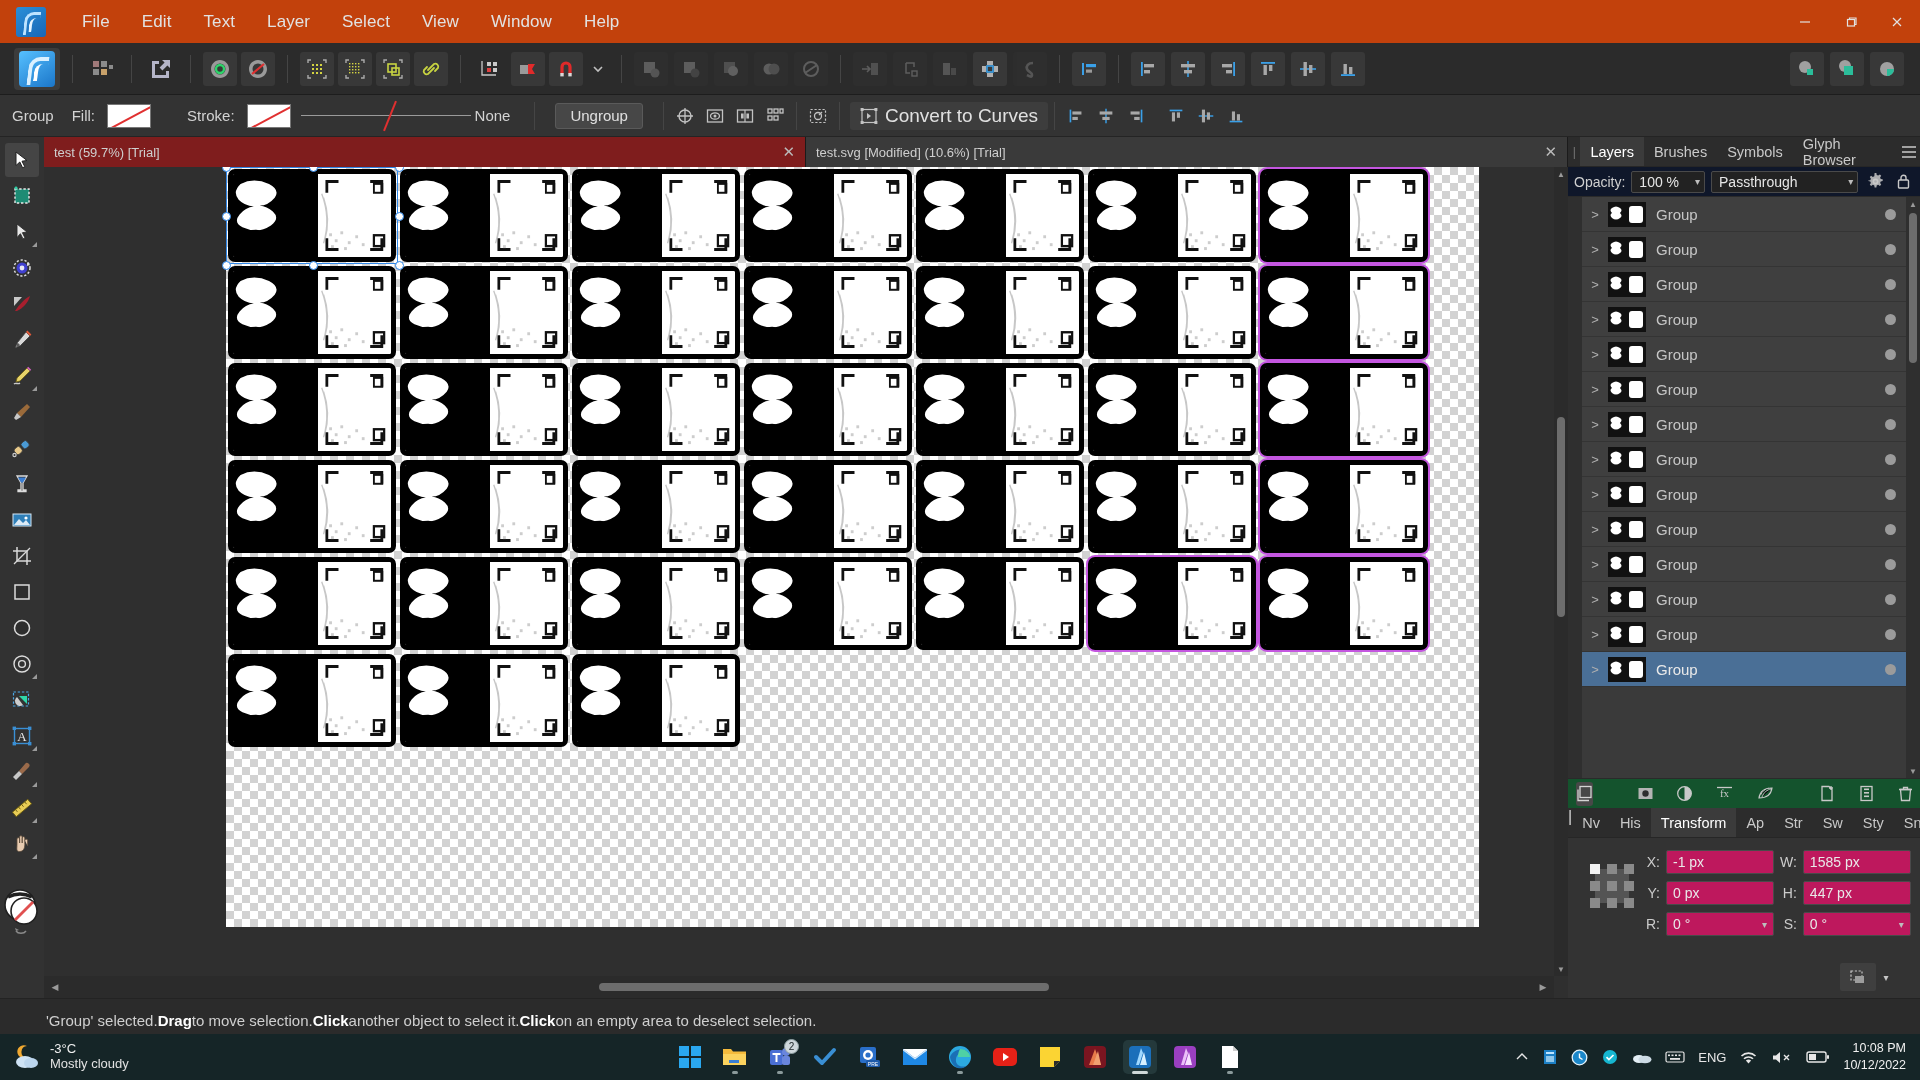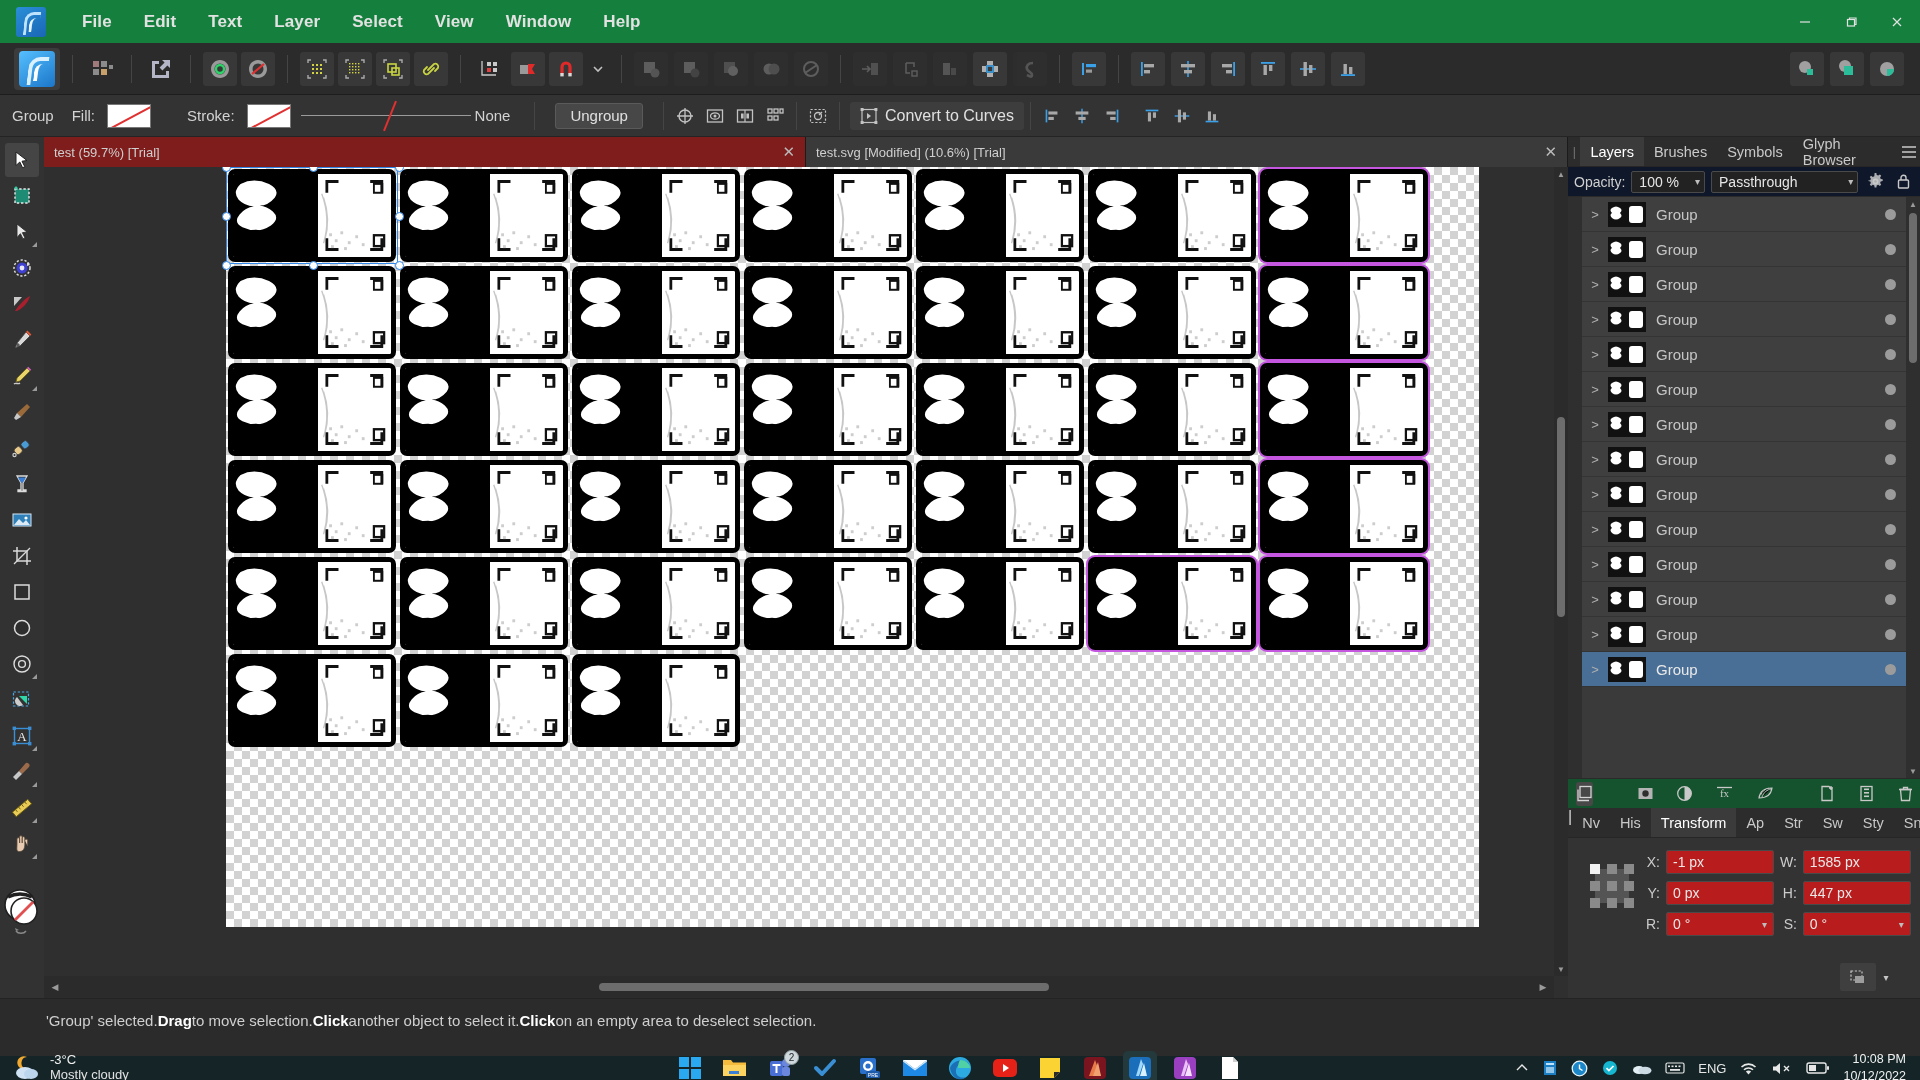--- a/index.html
+++ b/index.html
@@ -7,21 +7,21 @@
   body {
     font-family: "Liberation Sans", sans-serif;
     background:#2b2b2b; color:#d6d6d6;
     -webkit-font-smoothing: antialiased;
   }
   #app { position:relative; width:1920px; height:1080px; }
 
   
   .menubar {
     position:absolute; left:0; top:0; width:1920px; height:43px;
-    background:#15803d; display:flex; align-items:center;font-weight:bold;
+    background:#c2410c; display:flex; align-items:center;
   }
   .app-logo-mini {
     width:30px; height:30px; margin-left:16px; margin-right:20px;
     background:linear-gradient(145deg,#2a8fd8,#1966b5);
     border-radius:3px; position:relative; overflow:hidden;
   }
   .app-logo-mini::before{
     content:""; position:absolute; left:8px; top:5px;
     width:13px; height:20px;
     border-left:3px solid #bde3ff; border-top:3px solid #bde3ff;
@@ -107,21 +107,21 @@
   .strokewidth::after{
     content:""; position:absolute; left:88px; top:-4px; width:2px; height:32px;
     background:#e03030; transform:rotate(22deg);
   }
   .ctx-btn {
     height:26px; background:#474747; border:1px solid #5a5a5a; border-radius:3px;
     color:#e0e0e0; font-size:15px; padding:0 14px; display:flex; align-items:center;
   }
   .ctx-btn2 {
     height:28px; background:#3d3d3d; border-radius:3px;
-    color:#e0e0e0; font-size:16px; padding:0 10px; display:flex; align-items:center; gap:7px;
+    color:#e0e0e0; font-size:19px; padding:0 10px; display:flex; align-items:center; gap:7px;
   }
   .ctx-icon {
     width:30px;height:28px;border-radius:3px;background:transparent;
     display:flex;align-items:center;justify-content:center;color:#c3c3c3;
   }
 
   
   .tools {
     position:absolute; left:0; top:137px; width:44px; bottom:82px;
     background:#323232; padding-top:6px; display:flex; flex-direction:column; align-items:center; gap:2px;
@@ -280,40 +280,40 @@
   }
   .anchor-grid{
     width:44px; height:44px; margin:14px 4px 0 12px; position:relative; flex:none;
   }
   .anchor-grid .sq{ position:absolute; width:10px; height:10px; background:#8a8a8a;}
   .anchor-grid .sq.on{ background:#f2f2f2;}
   .anchor-grid .bg{ position:absolute; left:5px; top:5px; width:34px; height:34px; background:#6f6f6f; opacity:.55;}
   .tf-fields{ display:grid; grid-template-columns:auto 108px auto 108px; gap:7px 6px; align-items:center;}
   .tf-lbl{ font-size:14px; color:#cccccc; text-align:right;}
   .tf-in{
-    height:24px; background:#b91c1c; border:1px solid #4a4a4a; border-radius:2px;
+    height:24px; background:#be185d; border:1px solid #4a4a4a; border-radius:2px;
     color:#e9e9e9; font-size:14px; display:flex; align-items:center; padding:0 6px;
   }
   .tf-in .chev{margin-left:auto;color:#bdbdbd;font-size:10px;}
   .tf-side{ width:18px; margin-top:16px; display:flex; flex-direction:column; align-items:center; color:#bcbcbc;}
   .tf-bottom{ background:#333; height:42px; display:flex; align-items:center; justify-content:flex-end; padding-right:24px; gap:0;}
   .tf-bb{height:28px;width:36px;background:#3f3f3f;display:flex;align-items:center;justify-content:center;color:#c6c6c6;border-radius:2px;}
   .tf-bb2{height:28px;width:20px;display:flex;align-items:center;justify-content:center;color:#c6c6c6;font-size:10px;}
 
   
   .statusbar{
     position:absolute; left:0; bottom:38px; width:1920px; height:44px;
     background:#2b2b2b; display:flex; align-items:center; padding-left:46px;
     font-size:15px; color:#cfcfcf; border-top:1px solid #232323;
   }
   .statusbar b{ color:#ffffff; font-weight:bold;}
 
   
   .taskbar{
-    position:absolute; left:0; bottom:0; width:1920px; height:24px;
+    position:absolute; left:0; bottom:0; width:1920px; height:46px;
     background:#152527; display:flex; align-items:center;
   }
   .weather{ display:flex; align-items:center; gap:8px; padding-left:12px; width:300px;}
   .weather .txt{ line-height:1.15; }
   .weather .t1{ font-size:13px; color:#f0f0f0;}
   .weather .t2{ font-size:13px; color:#e2e2e2;}
   .tb-center{ position:absolute; left:50%; transform:translateX(-50%); display:flex; align-items:center; gap:11px;}
   .tbi{ width:34px; height:34px; position:relative; display:flex; align-items:center; justify-content:center;}
   .tbi.running::after{
     content:""; position:absolute; bottom:0px; left:50%; transform:translateX(-50%);

